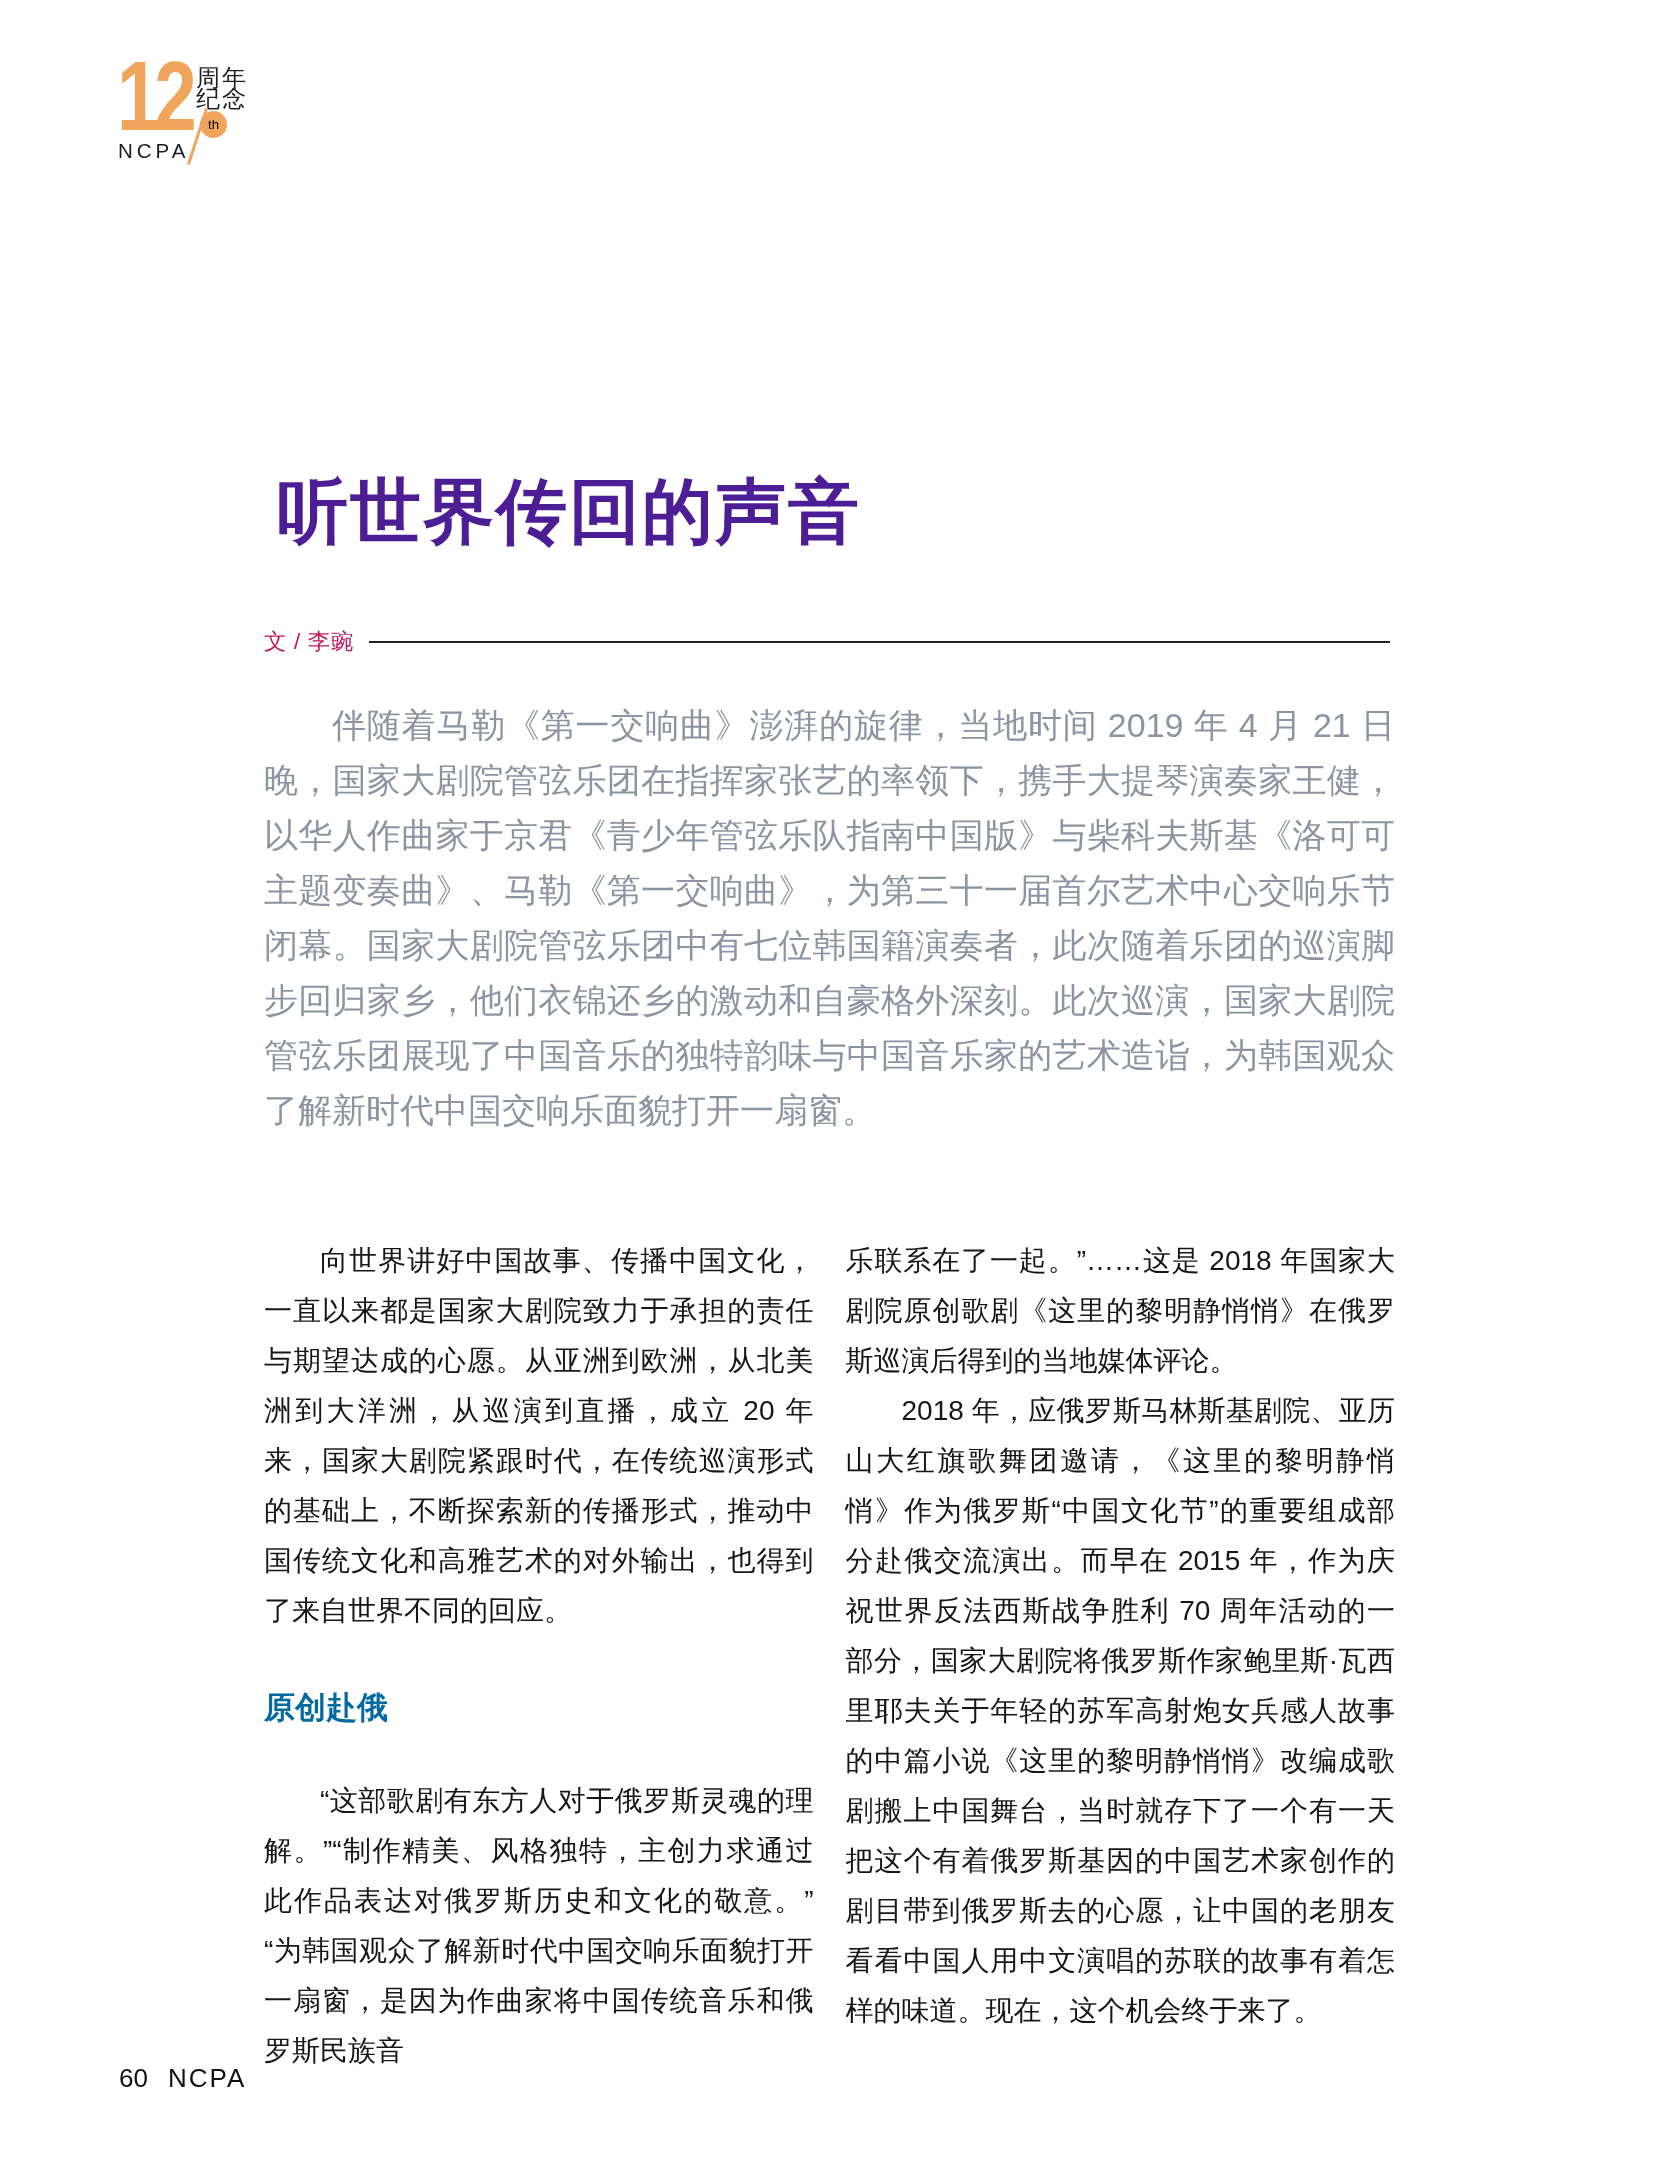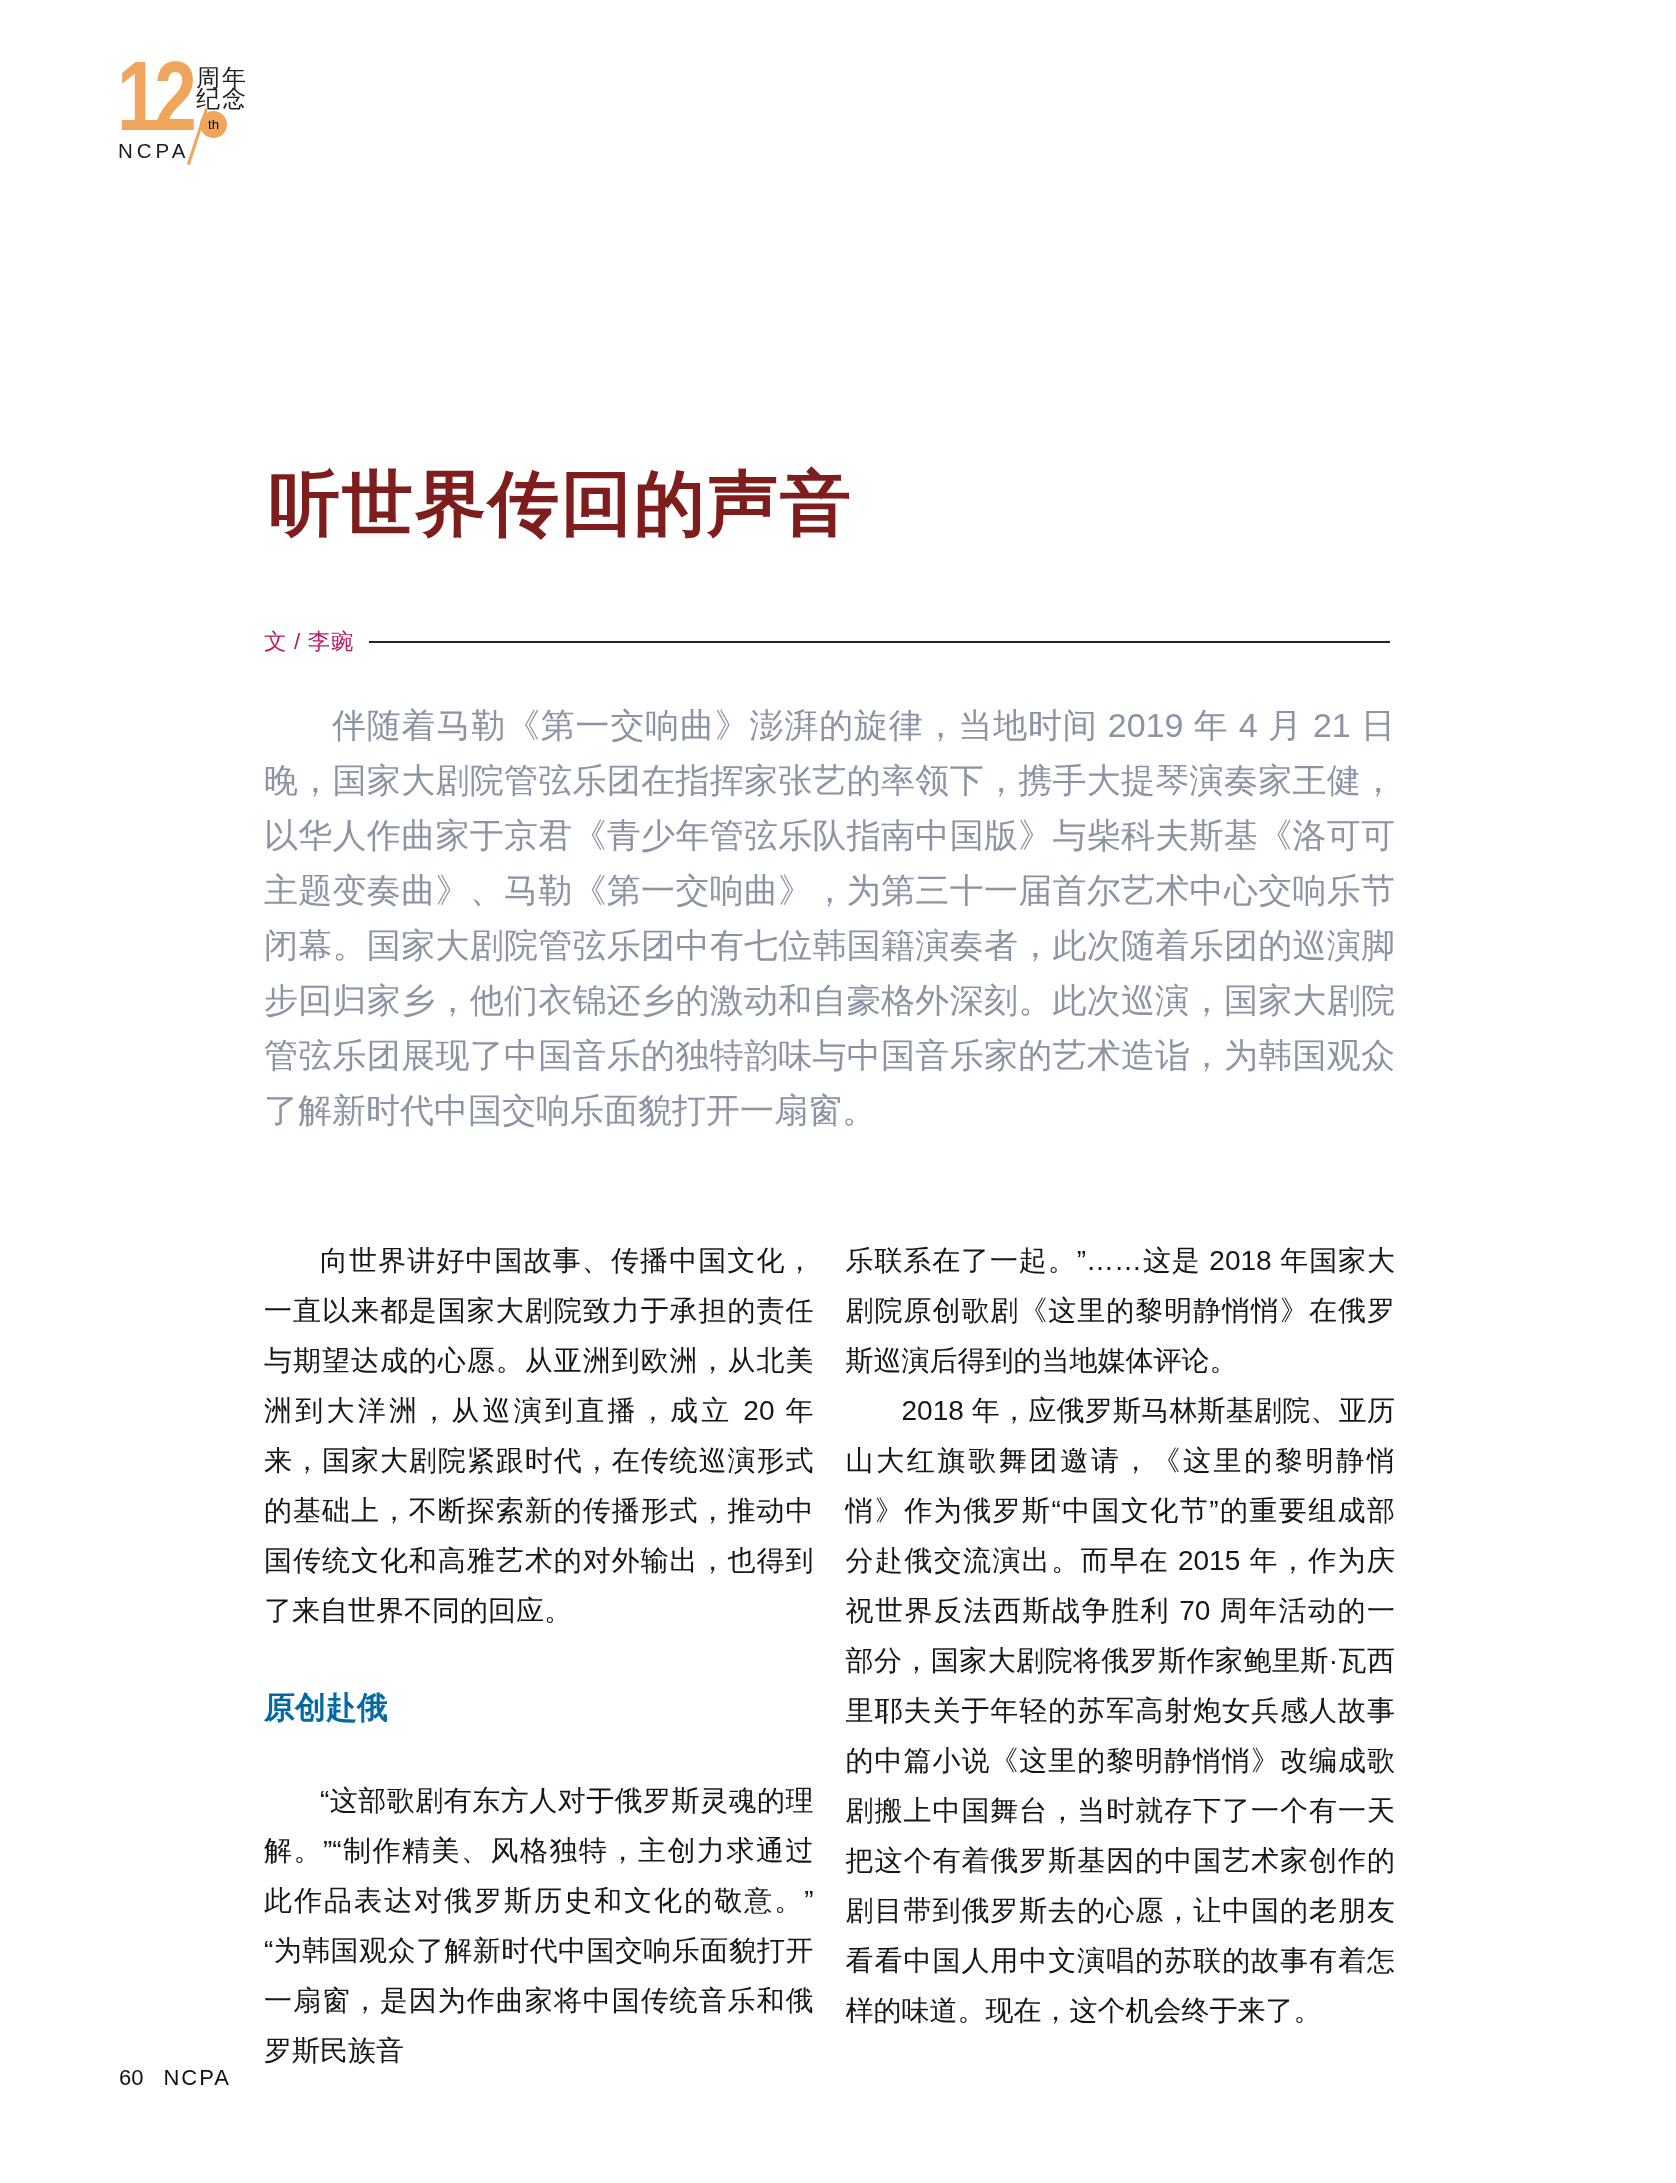--- a/index.html
+++ b/index.html
@@ -81,26 +81,26 @@
     letter-spacing: 4px;
     font-weight: 500;
     color: #1c1c1c;
   }
 
   
   .article-title {
     position: absolute;
     left: 261px;
     top: 456px;
-    margin: 8px;
+    margin: 16px;
     font-size: 71px;
     line-height: 79px;
     font-weight: 700;
     letter-spacing: 2px;
-    color: #7f1d1d;
+    color: #4c1d95;
     white-space: nowrap;
   }
   .byline-row {
     position: absolute;
     left: 264px;
     top: 622px;
     width: 1126px;
     display: flex;
     align-items: center;
   }
@@ -167,21 +167,21 @@
   }
 
   
   .page-footer {
     position: absolute;
     left: 119px;
     top: 2062px;
     display: flex;
     align-items: baseline;
     gap: 20px;
-    font-size: 22px;
+    font-size: 26px;
     line-height: 32px;
     color: #111111;
   }
   .page-footer .brand {
     letter-spacing: 2px;
   }
 </style>
 </head>
 <body>
 

